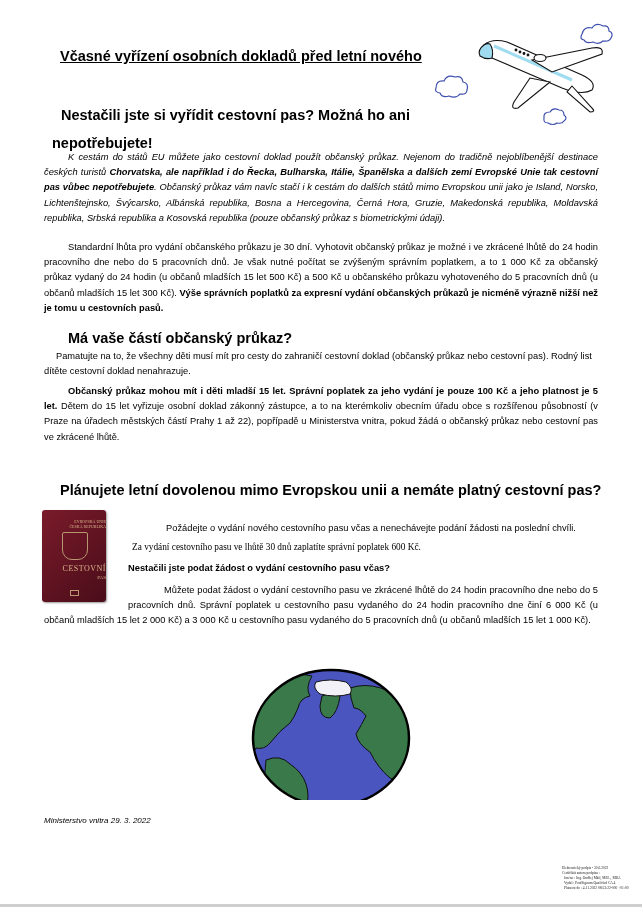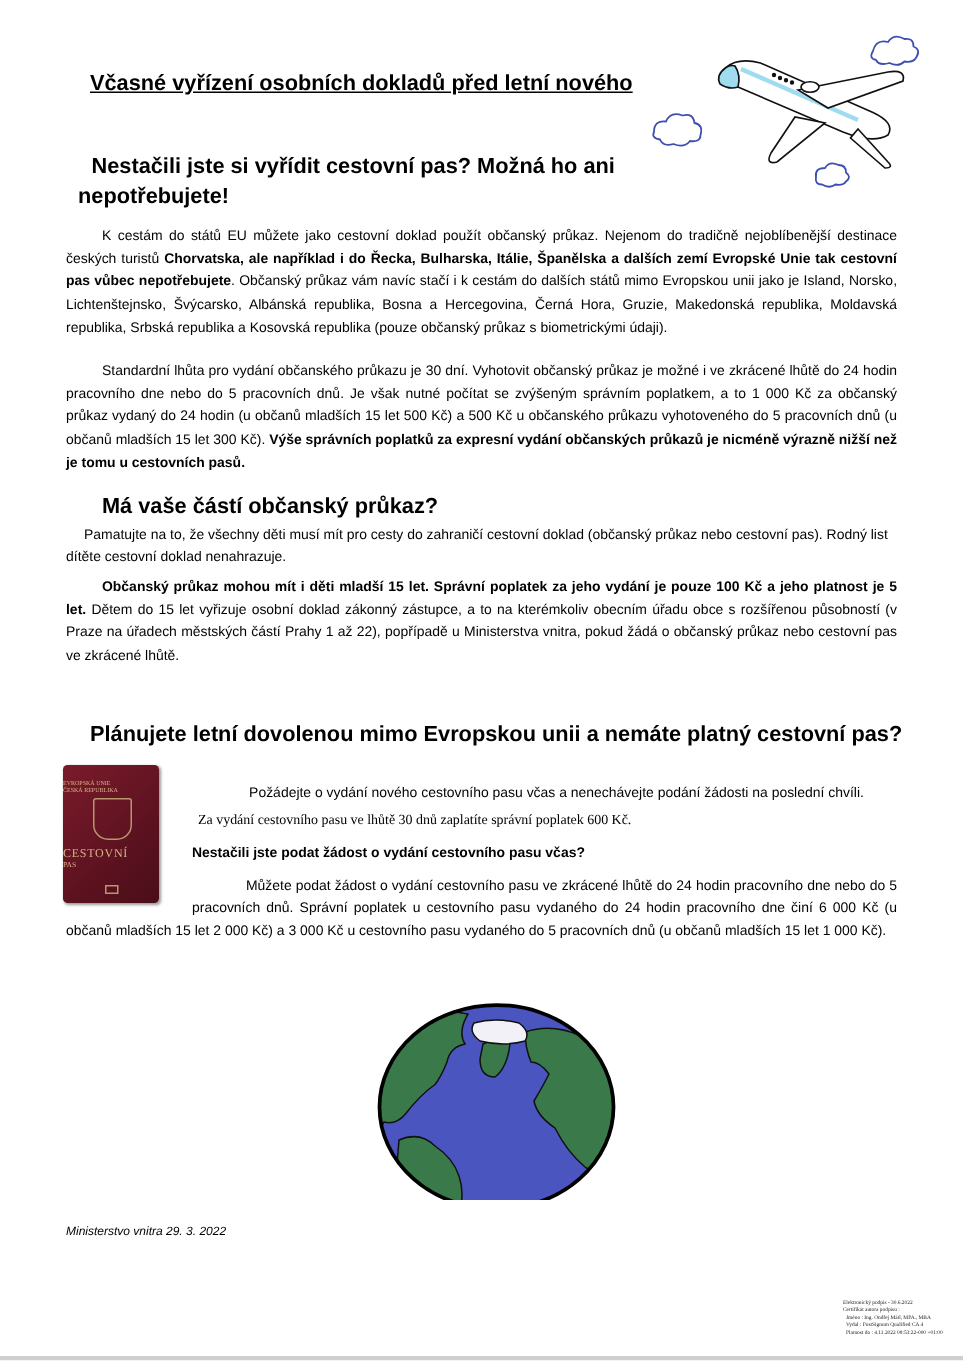--- a/index.html
+++ b/index.html
@@ -1,40 +1,40 @@
 <!DOCTYPE html>
 <html><head>
   <meta charset="utf-8">
   <style>
     html, body { margin: 0; padding: 0; background: #ffffff; }
     body { width: 642px; height: 907px; position: relative; overflow: hidden;
            font-family: "Liberation Sans", sans-serif; color: #000; }
     .abs { position: absolute; }
     .title { left: 60px; top: 48px; font-size: 14.5px; font-weight: bold; text-decoration: underline; }
-    .h1 { left: 52px; top: 101px; width: 380px; font-size: 14.5px; font-weight: bold; line-height: 20px; text-indent: 9px; }
+    .h1 { left: 52px; top: 101px; width: 380px; font-size: 14.5px; font-weight: bold; line-height: 28px; text-indent: 9px; }
     .p { font-size: 9.3px; line-height: 15.2px; text-align: justify; }
-    .p1 { left: 44px; top: 150px; width: 554px; text-indent: 24px; }
+    .p1 { left: 44px; top: 150px; width: 554px; text-indent: 24px; font-style: italic; }
     .p2 { left: 44px; top: 240px; width: 554px; text-indent: 24px; }
     .h2 { left: 68px; top: 330px; font-size: 14.5px; font-weight: bold; }
     .p3 { left: 44px; top: 349px; width: 554px; text-indent: 12px; text-align: left; }
     .p4 { left: 44px; top: 384px; width: 554px; text-indent: 24px; }
     .h3 { left: 60px; top: 482px; font-size: 14.5px; font-weight: bold; }
     .p5 { left: 126px; top: 521px; width: 470px; text-indent: 20px; text-align: center; }
     .p6 { left: 128px; top: 540px; width: 470px; text-indent: 4px; text-align: left; font-family: Liberation Serif, serif; }
     .h4 { left: 128px; top: 563px; font-size: 9.3px; font-weight: bold; }
     .p7 { left: 44px; top: 583px; width: 554px; text-align: justify; }
     .footer-date { left: 44px; top: 816px; font-size: 8px; font-style: italic; }
     .sig { left: 562px; top: 866px; font-family: "Liberation Serif", serif; font-size: 3.6px; line-height: 5px; color: #222; }
     .sig .sub { padding-left: 2px; }
     .bottom-line { left: 0; top: 904px; width: 642px; height: 3px; background: #cfcfcf; }
     b { font-weight: bold; }
     .passport { left: 42px; top: 510px; width: 64px; height: 92px; border-radius: 3px;
                 background: linear-gradient(135deg, #7a1b2a 0%, #5d1220 60%, #4a0d19 100%);
                 box-shadow: 1px 1px 2px rgba(0,0,0,0.4); }
-    .passport .pt { position: absolute; left: 0; width: 64px; text-align: left; color: #d8b58a;
+    .passport .pt { position: absolute; left: 0; width: 64px; text-align: right; color: #d8b58a;
                     font-family: "Liberation Serif", serif; }
     .passport .t1 { top: 9px; font-size: 4px; line-height: 5px; }
     .passport .crest { position: absolute; left: 20px; top: 22px; width: 24px; height: 26px;
                        border: 1px solid #b89670; border-radius: 2px 2px 10px 10px; }
     .passport .t2 { top: 54px; font-size: 8px; letter-spacing: 0.5px; }
     .passport .t3 { top: 65px; font-size: 5px; }
     .passport .chip { position: absolute; left: 28px; top: 80px; width: 7px; height: 4px; border: 1px solid #b89670; }
   </style>
 </head>
 <body>

